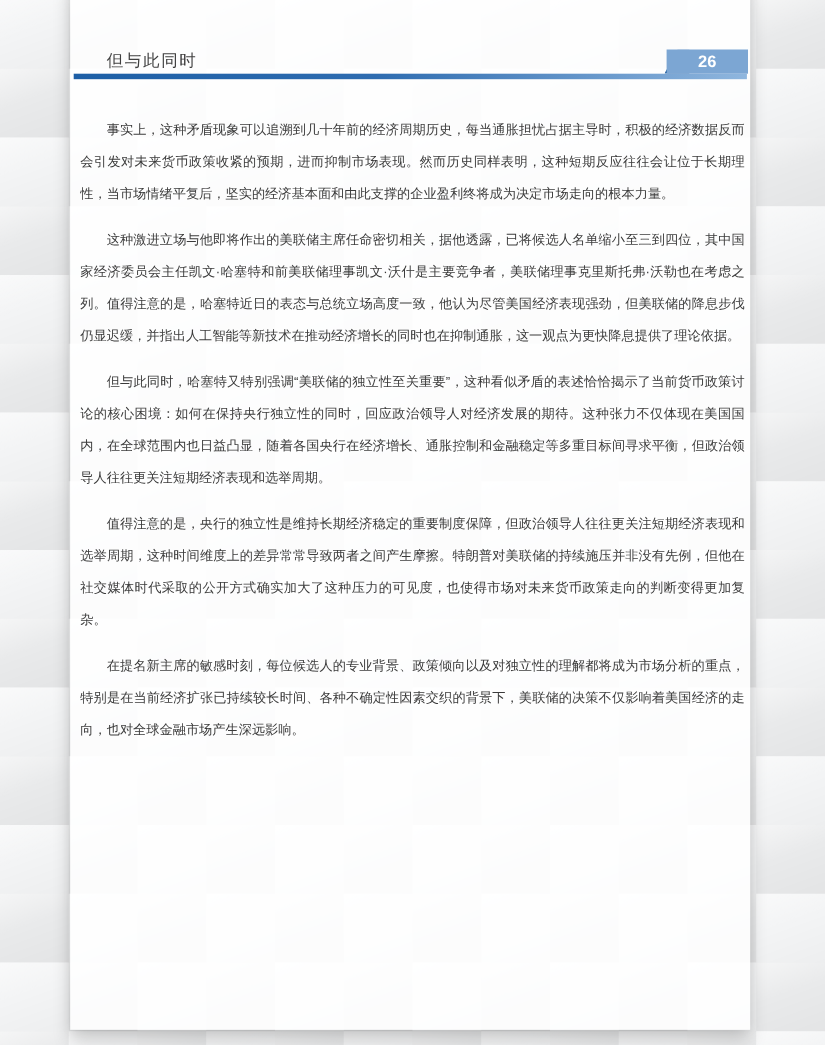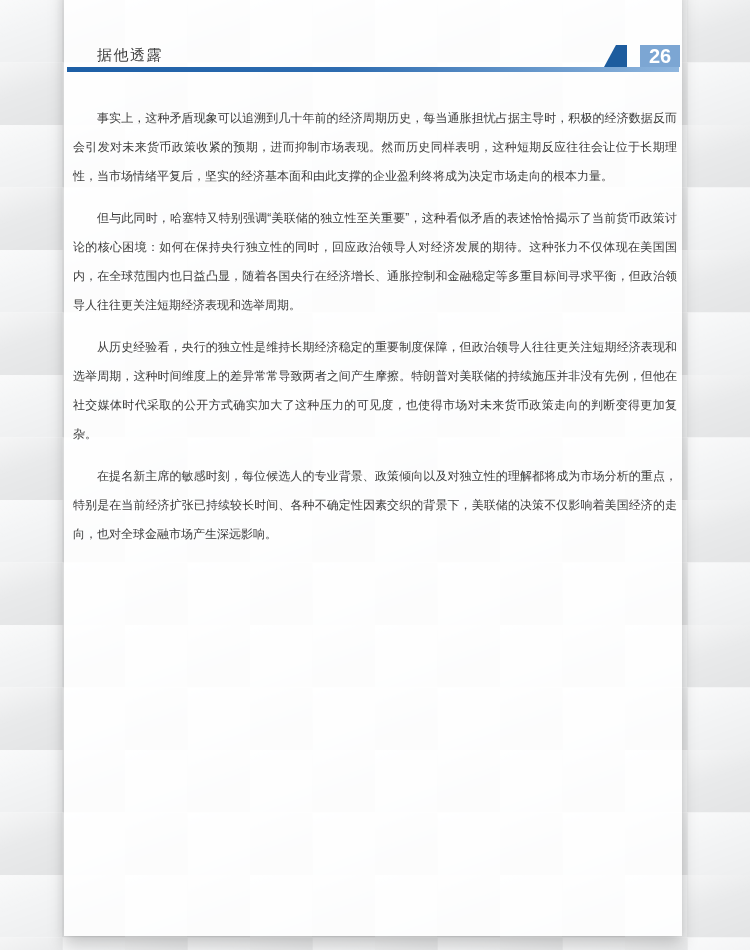--- a/index.html
+++ b/index.html
@@ -27,50 +27,51 @@
   .header-divider{
     position:absolute;left:3px;top:87px;width:612px;height:5px;
     background:linear-gradient(90deg, var(--divider_start,#1d5fa6) 0%, #2e6cb0 45%, var(--divider_end,#8fb6de) 100%);
   }
   .badge-slant{
     position:absolute;right:55px;top:65px;width:23px;height:22px;
     background:var(--badge_dark,#1d5c9e);
     clip-path:polygon(52% 0, 100% 0, 100% 100%, 0 100%);
   }
   .badge-rect{
-    position:absolute;right:2px;top:65px;width:40px;height:22px;
+    position:absolute;right:2px;top:65px;width:74px;height:22px;
     background:var(--badge_light,#7ca6d3);
     display:flex;align-items:center;justify-content:center;
-    color:#ffffff;font-size:20px;font-weight:bold;
+    color:#ffffff;font-size:15px;font-weight:bold;
   }
   .article{
     position:absolute;left:9px;top:124px;width:604px;
   }
   .article p{
     margin:0 0 13px 0;
     font-size:12px;line-height:29px;color:var(--text,#3b3b3b);
     text-align:justify;text-indent:2em;
     word-break:break-all;
   }
 </style>
 </head>
 <body>
 
 <div id="stage">
   <div class="page">
 
-    <div class="header-title">据他透露</div>
+    <div class="header-title">但与此同时</div>
 
     <div class="header-divider"></div>
 
     <div class="badge-slant"></div>
 
     <div class="badge-rect">26</div>
 
     <div class="article">
       <p>事实上，这种矛盾现象可以追溯到几十年前的经济周期历史，每当通胀担忧占据主导时，积极的经济数据反而会引发对未来货币政策收紧的预期，进而抑制市场表现。然而历史同样表明，这种短期反应往往会让位于长期理性，当市场情绪平复后，坚实的经济基本面和由此支撑的企业盈利终将成为决定市场走向的根本力量。</p>
+      <p>这种激进立场与他即将作出的美联储主席任命密切相关，据他透露，已将候选人名单缩小至三到四位，其中国家经济委员会主任凯文·哈塞特和前美联储理事凯文·沃什是主要竞争者，美联储理事克里斯托弗·沃勒也在考虑之列。值得注意的是，哈塞特近日的表态与总统立场高度一致，他认为尽管美国经济表现强劲，但美联储的降息步伐仍显迟缓，并指出人工智能等新技术在推动经济增长的同时也在抑制通胀，这一观点为更快降息提供了理论依据。</p>
       <p>但与此同时，哈塞特又特别强调“美联储的独立性至关重要”，这种看似矛盾的表述恰恰揭示了当前货币政策讨论的核心困境：如何在保持央行独立性的同时，回应政治领导人对经济发展的期待。这种张力不仅体现在美国国内，在全球范围内也日益凸显，随着各国央行在经济增长、通胀控制和金融稳定等多重目标间寻求平衡，但政治领导人往往更关注短期经济表现和选举周期。</p>
-      <p>从历史经验看，央行的独立性是维持长期经济稳定的重要制度保障，但政治领导人往往更关注短期经济表现和选举周期，这种时间维度上的差异常常导致两者之间产生摩擦。特朗普对美联储的持续施压并非没有先例，但他在社交媒体时代采取的公开方式确实加大了这种压力的可见度，也使得市场对未来货币政策走向的判断变得更加复杂。</p>
+      <p>值得注意的是，央行的独立性是维持长期经济稳定的重要制度保障，但政治领导人往往更关注短期经济表现和选举周期，这种时间维度上的差异常常导致两者之间产生摩擦。特朗普对美联储的持续施压并非没有先例，但他在社交媒体时代采取的公开方式确实加大了这种压力的可见度，也使得市场对未来货币政策走向的判断变得更加复杂。</p>
       <p>在提名新主席的敏感时刻，每位候选人的专业背景、政策倾向以及对独立性的理解都将成为市场分析的重点，特别是在当前经济扩张已持续较长时间、各种不确定性因素交织的背景下，美联储的决策不仅影响着美国经济的走向，也对全球金融市场产生深远影响。</p>
     </div>
 
   </div>
 </div>
 
 </body></html>

